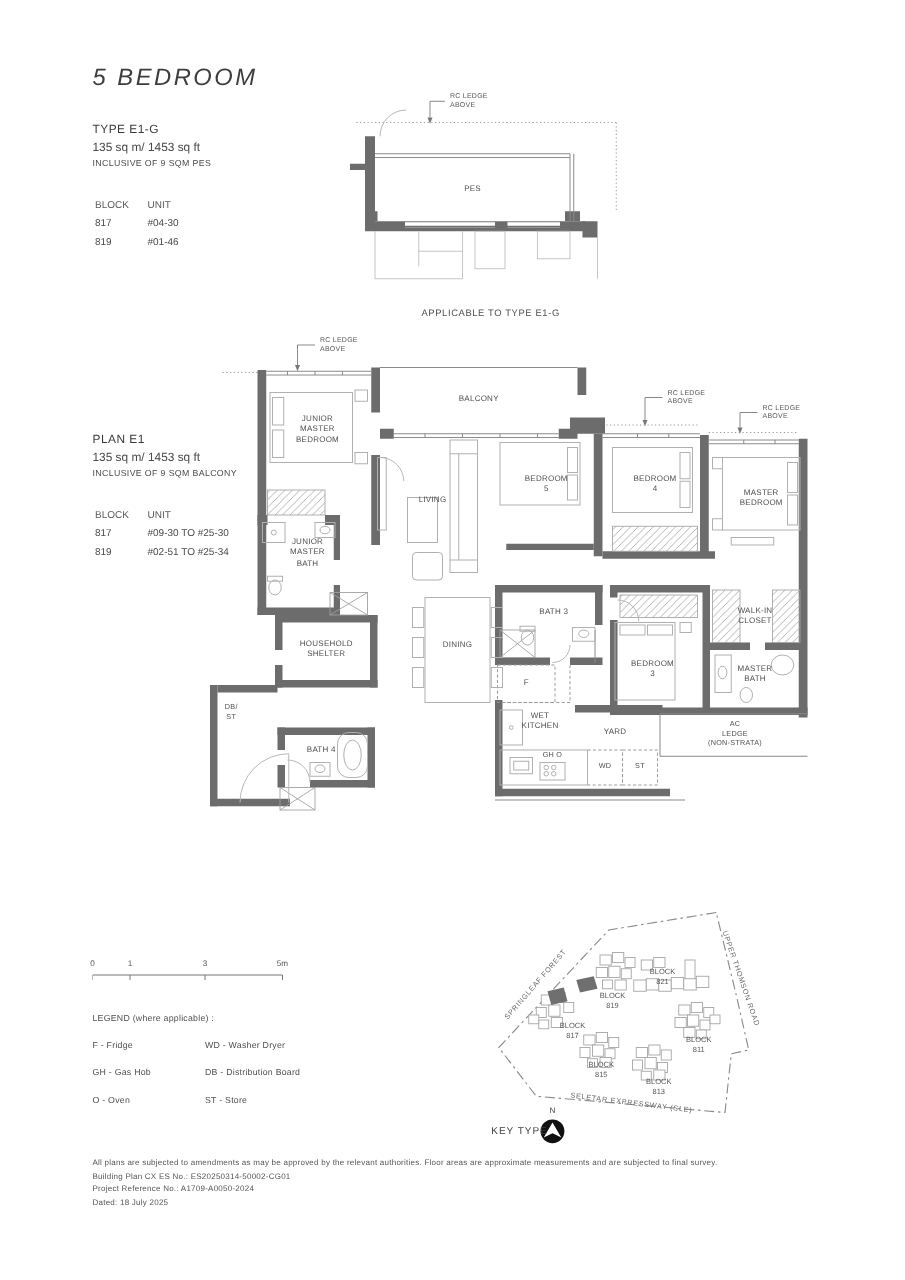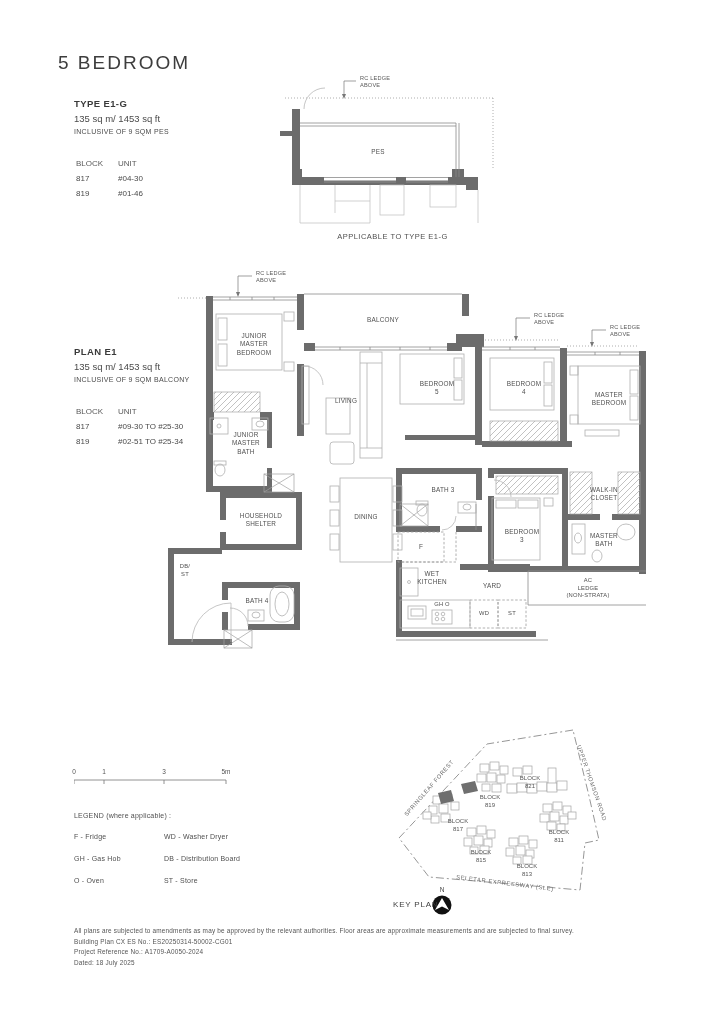--- a/index.html
+++ b/index.html
@@ -1,20 +1,20 @@
 <!DOCTYPE html>
 <html><head>
 <meta charset="utf-8">
 <style>
   html,body{margin:0;padding:0;background:#e8e8e8;}
   .page{position:relative;width:724px;height:1024px;background:#ffffff;margin:0 auto;
         font-family:"Liberation Sans","DejaVu Sans",sans-serif;color:#4a4a4a;overflow:hidden;}
   .abs{position:absolute;}
   .title{font-size:19px;letter-spacing:2px;color:#3d3d3d;font-weight:400;}
-  .type-head{font-size:9.5px;font-weight:700;letter-spacing:.4px;color:#3a3a3a;}
+  .type-head{font-size:9.5px;font-weight:400;letter-spacing:.4px;color:#3a3a3a;}
   .type-area{font-size:9.5px;margin-top:4px;}
   .type-incl{font-size:7px;margin-top:4px;letter-spacing:.3px;}
   .unit-table{font-size:8px;margin-top:11px;}
   .unit-row{display:flex;margin-top:6px;}
   .unit-head{display:flex;color:#5a5a5a;margin-top:24px;}
   .ucol1{width:42px;padding-left:2px;}
   .rlabel{position:absolute;transform:translate(-50%,-50%);font-size:6.4px;line-height:1.3;
           letter-spacing:.2px;color:#4f4f4f;text-align:center;white-space:pre-line;}
   .rlabel-sm{font-size:5.8px;}
   .rclabel{position:absolute;transform:translateY(-50%);font-size:5.6px;line-height:1.3;
@@ -29,21 +29,21 @@
             text-align:center;white-space:pre-line;color:#555;}
   .kp-label{position:absolute;font-size:8px;letter-spacing:.8px;color:#3f3f3f;}
   .kp-n{position:absolute;transform:translate(-50%,-50%);font-size:6.5px;color:#444;}
   .footer{font-size:6.4px;line-height:1.65;color:#555;letter-spacing:.2px;}
 </style>
 </head>
 <body>
 
 <div class="page">
 
-  <div class="abs title" style="left:58px;top:52px;">5 BEDROOM</div>
+  <div class="abs title" style="left:74px;top:52px;font-style:italic;">5 BEDROOM</div>
 
   <div class="abs" style="left:74px;top:98px;width:190px;">
     <div class="type-head">TYPE E1-G</div>
     <div class="type-area">135 sq m/ 1453 sq ft</div>
     <div class="type-incl">INCLUSIVE OF 9 SQM PES</div>
     <div class="unit-table">
       <div class="unit-head">
         <span class="ucol1">BLOCK</span>
         <span>UNIT</span>
       </div>
@@ -84,21 +84,21 @@
       <g stroke="#bdbdbd" stroke-width="0.7" fill="none">
         <path d="M20,112 V150 M55,112 V140 M90,112 V150 M55,128 H90 M20,150 H90 M198,117 V150"></path>
         <rect x="100" y="112" width="24" height="30"></rect>
         <rect x="150" y="112" width="26" height="22"></rect>
       </g>
     </svg>
     <div class="rclabel" style="left:80px;top:9px;">RC LEDGE
 ABOVE</div>
     <div class="rlabel" style="left:98px;top:79px;">PES</div>
   </div>
-  <div class="abs caption" style="left:280px;top:232px;width:225px;">APPLICABLE TO TYPE E1-G</div>
+  <div class="abs caption" style="left:280px;top:246px;width:225px;">APPLICABLE TO TYPE E1-G</div>
 
   <div class="abs" style="left:74px;top:346px;width:190px;">
     <div class="type-head">PLAN E1</div>
     <div class="type-area">135 sq m/ 1453 sq ft</div>
     <div class="type-incl">INCLUSIVE OF 9 SQM BALCONY</div>
     <div class="unit-table">
       <div class="unit-head">
         <span class="ucol1">BLOCK</span>
         <span>UNIT</span>
       </div>
@@ -435,21 +435,21 @@
 819</div>
     <div class="kp-block" style="left:73px;top:100px;">BLOCK
 817</div>
     <div class="kp-block" style="left:174px;top:111px;">BLOCK
 811</div>
     <div class="kp-block" style="left:96px;top:131px;">BLOCK
 815</div>
     <div class="kp-block" style="left:142px;top:145px;">BLOCK
 813</div>
     <div class="kp-n" style="left:57px;top:163px;">N</div>
-    <div class="kp-label" style="left:8px;top:174px;">KEY PLAN</div>
+    <div class="kp-label" style="left:8px;top:174px;">KEY TYPE</div>
   </div>
 
   <div class="abs footer" style="left:74px;top:926px;width:600px;">
     <div>All plans are subjected to amendments as may be approved by the relevant authorities. Floor areas are approximate measurements and are subjected to final survey.</div>
     <div>Building Plan CX ES No.: ES20250314-50002-CG01</div>
     <div>Project Reference No.: A1709-A0050-2024</div>
     <div>Dated: 18 July 2025</div>
   </div>
 
 </div>

